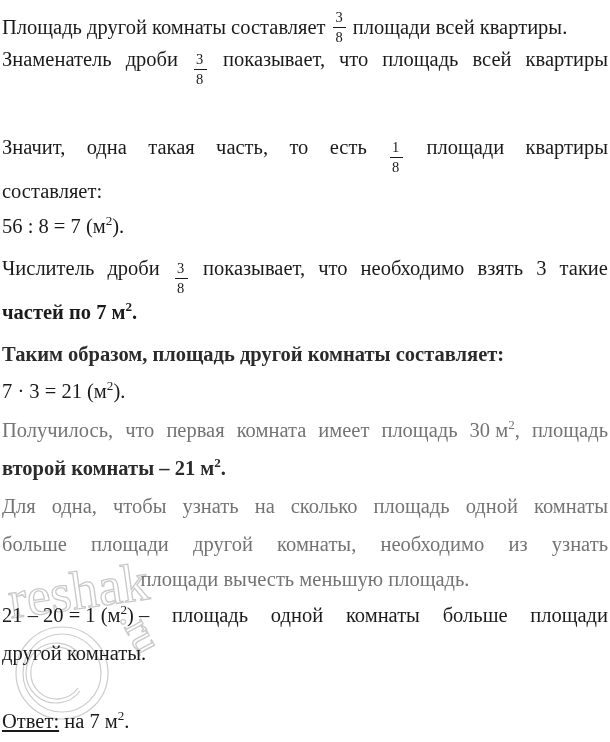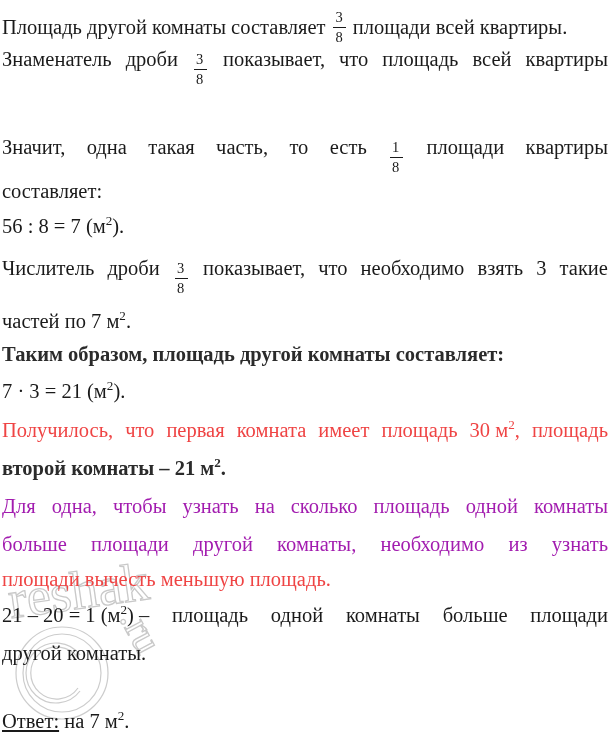--- a/index.html
+++ b/index.html
@@ -85,22 +85,22 @@
 
   sup.sq {
     font-size: 0.64em;
     vertical-align: super;
     line-height: 0;
   }
 
   .underlined { text-decoration: underline; text-underline-offset: 2px; }
 
   .fade1 { color: #2b2b2b; font-weight: bold; }
-  .fade2 { color: #ef4444; }
-  .fade3 { color: #a21caf; }
+  .fade2 { color: #737373; text-align: center; }
+  .fade3 { color: #737373; }
 </style>
 </head>
 <body>
 
 <div id="solution-sheet">
 
   <div id="watermark">
     <svg width="230" height="187" viewBox="0 0 230 187" aria-hidden="true">
       <g fill="none" stroke="#cccccc" stroke-width="1.2">
         <circle cx="62" cy="118" r="46"></circle>
@@ -176,21 +176,21 @@
       <span class="den">8</span>
     </span>
     <span class="w">показывает,</span>
     <span class="w">что</span>
     <span class="w">необходимо</span>
     <span class="w">взять</span>
     <span class="w">3</span>
     <span class="w">такие</span>
   </div>
 
-  <div class="line" style="top:308px;">
+  <div class="line" style="top:299px;font-weight:bold;">
     <span class="seg">частей по 7 м</span><sup class="sq">2</sup><span class="seg">.</span>
   </div>
 
   <div class="line fade1" style="top:341px;">
     <span class="seg">Таким образом, площадь другой комнаты составляет:</span>
   </div>
 
   <div class="line" style="top:378px;">
     <span class="seg">7 · 3 = 21 (м</span><sup class="sq">2</sup><span class="seg">).</span>
   </div>

